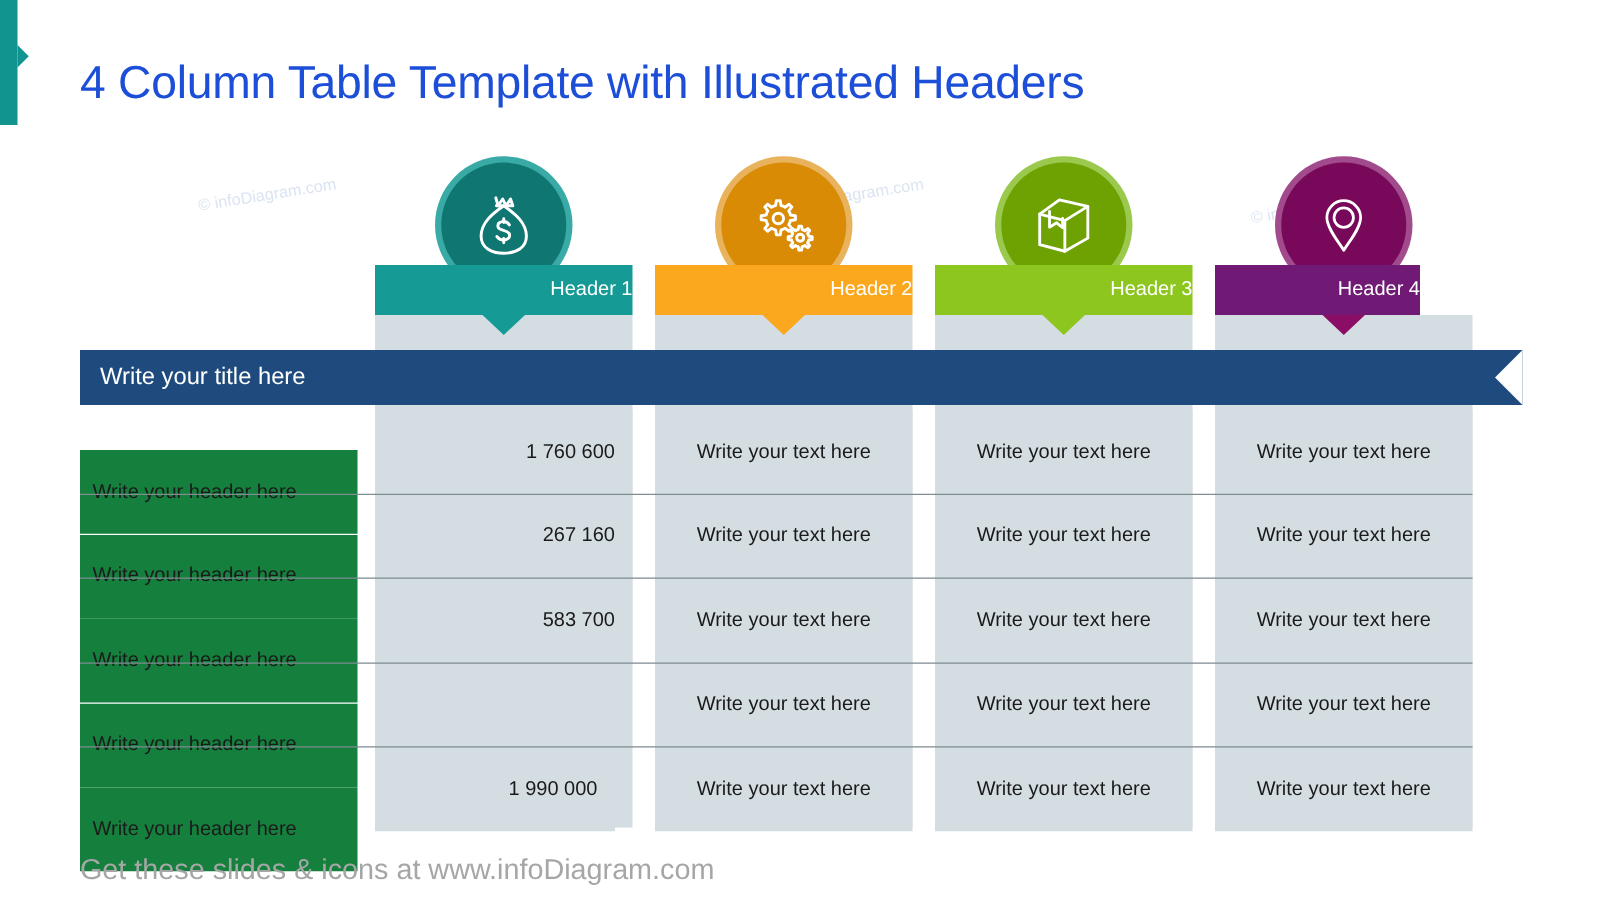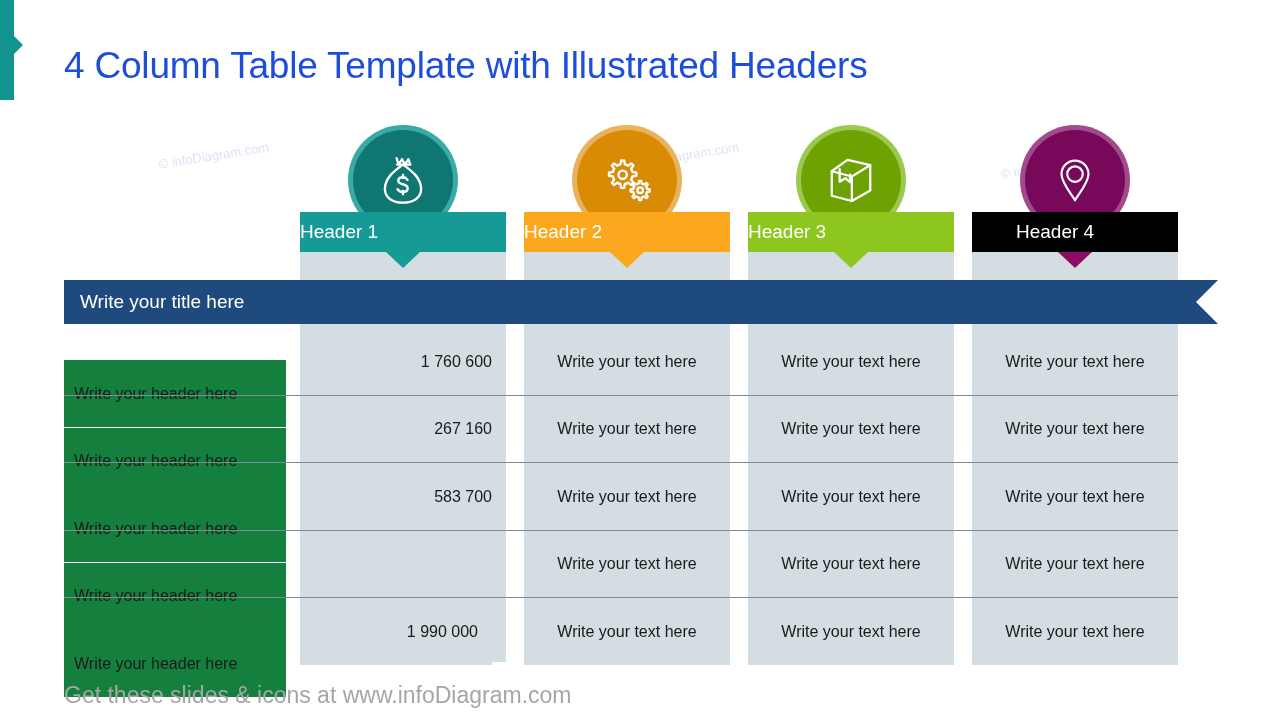--- a/index.html
+++ b/index.html
@@ -83,23 +83,23 @@
     justify-content: center;
   }
 
   
   .col-header {
     position: absolute;
     top: 212px;
     height: 40px;
     display: flex;
     align-items: center;
-    justify-content: flex-start;
+    justify-content: flex-end;
     color: #ffffff;
-    font-size: 19px;
+    font-size: 16px;
     box-sizing: border-box;
   }
   .col-pointer {
     position: absolute;
     top: 252px;
     width: 0;
     height: 0;
     border-left: 17px solid transparent;
     border-right: 17px solid transparent;
   }
@@ -254,21 +254,21 @@
     </div>
     <div class="col-pointer" style="left: 386px; border-top: 16px solid rgb(21, 154, 150);"></div>
     <div class="col-header" style="left: 524px; width: 206px; background: rgb(252, 168, 31);">
       <span>Header 2</span>
     </div>
     <div class="col-pointer" style="left: 610px; border-top: 16px solid rgb(252, 168, 31);"></div>
     <div class="col-header" style="left: 748px; width: 206px; background: rgb(141, 198, 30);">
       <span>Header 3</span>
     </div>
     <div class="col-pointer" style="left: 834px; border-top: 16px solid rgb(141, 198, 30);"></div>
-    <div class="col-header" style="left: 972px; width: 206px; background: #000000; padding-left: 44px;">
+    <div class="col-header" style="left: 972px; width: 164px; background: #701a75; padding-left: 44px;">
       <span>Header 4</span>
     </div>
     <div class="col-pointer" style="left: 1058px; border-top: 16px solid rgb(139, 13, 102);"></div>
   </div>
 
 <div id="table-rows">
     <div class="row" style="top: 328px; width: 1280px;">
       <div class="cell label" style="left: 64px; width: 222px;">Write your header  here</div>
       <div class="cell num" style="left: 300px; width: 206px; text-align: center;">1 760 600</div>
       <div class="cell txt" style="left: 524px; width: 206px;">Write your text here</div>

